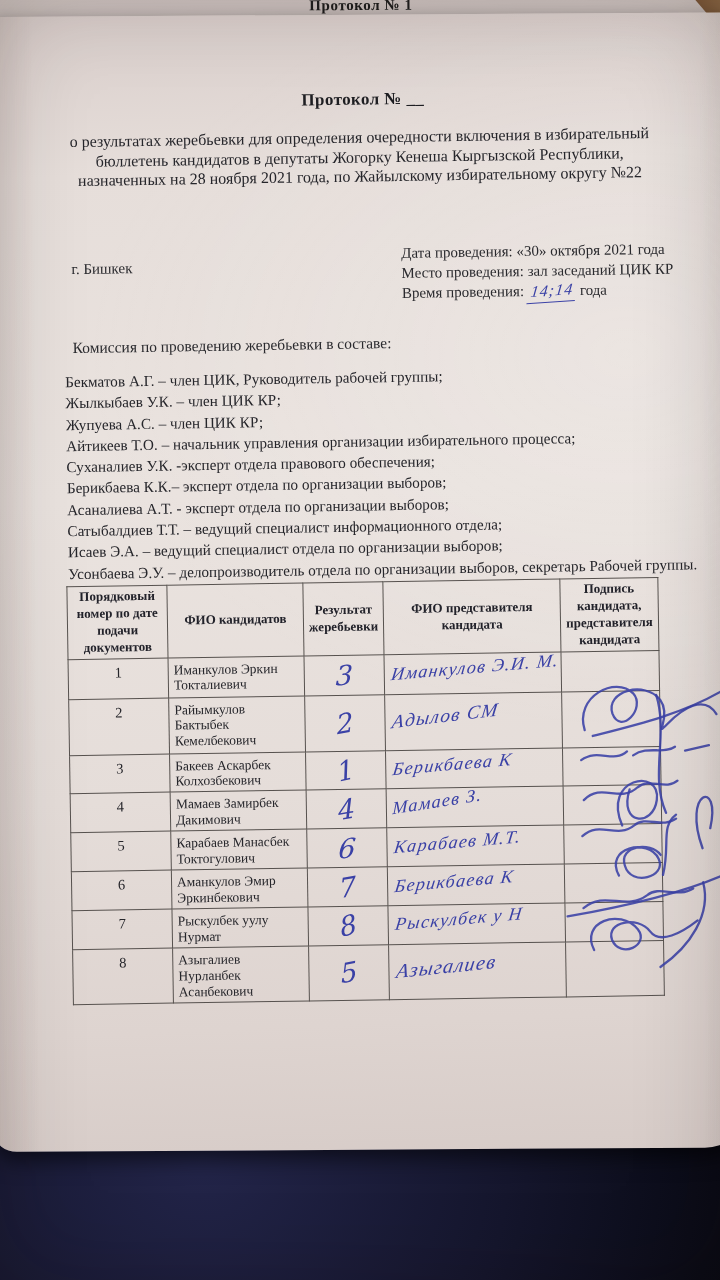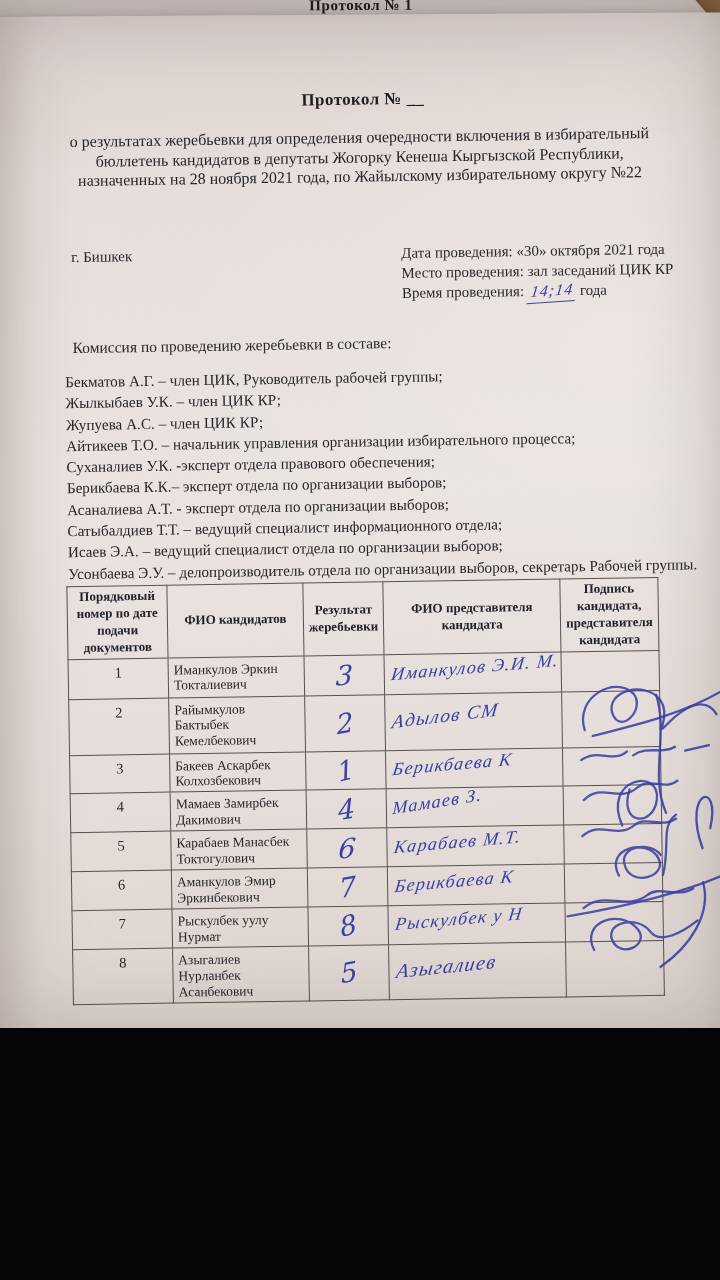--- a/index.html
+++ b/index.html
@@ -1,16 +1,16 @@
 <!DOCTYPE html>
 <html><head>
 <meta charset="utf-8">
 <style>
   html,body{margin:0;padding:0;background:#050508;}
-  .photo{position:relative;width:720px;height:1028px;overflow:hidden;
+  .photo{position:relative;width:720px;height:1280px;overflow:hidden;
     background:
       radial-gradient(95% 55% at 28% 90%, #23254a 0%, #15162d 45%, #0a0b16 75%, #060609 100%);
     font-family:"Liberation Serif", serif;}
   .photo::after{content:"";position:absolute;inset:0;z-index:40;pointer-events:none;
     box-shadow:inset 0 0 90px rgba(20,10,5,.18);}
   
   .page-behind{position:absolute;left:-12px;top:-7px;width:746px;height:30px;z-index:1;
     background:linear-gradient(180deg,#cfc4c1 0%,#d6cbc8 100%);
     transform:rotate(-.4deg);box-shadow:0 1px 3px rgba(60,40,35,.35);}
   .behind-header{padding-top:4px;text-align:center;font-weight:bold;font-size:15px;
@@ -26,21 +26,21 @@
   .paper::before{content:"";position:absolute;inset:0;border-radius:inherit;pointer-events:none;
     background:
       radial-gradient(120% 55% at 85% 30%, rgba(255,255,255,.14) 0%, rgba(255,255,255,0) 60%),
       linear-gradient(90deg, rgba(90,60,55,.10) 0%, rgba(0,0,0,0) 6%, rgba(0,0,0,0) 95%, rgba(90,60,55,.08) 100%);}
   .content{position:absolute;inset:0;color:#2a2a2e;transform:rotate(-.55deg);transform-origin:40px 60px;}
   .doc-title{position:absolute;top:78px;left:0;width:100%;text-align:center;
     font-size:17px;font-weight:bold;letter-spacing:.4px;color:#1e1e22;}
   .doc-subtitle{position:absolute;top:116px;left:64px;width:612px;text-align:center;
     font-size:16px;line-height:1.22;color:#26262b;}
   .meta-row{position:absolute;top:233px;left:0;width:100%;font-size:15px;}
-  .city{position:absolute;left:80px;top:0;}
+  .city{position:absolute;left:80px;top:12px;}
   .meta-block{position:absolute;left:410px;top:0;width:310px;line-height:1.3;}
   .hand{font-style:italic;color:#3a41a6;}
   .time-value{display:inline-block;font-size:16px;letter-spacing:1px;
     border-bottom:1.4px solid #3a41a6;transform:skewX(-10deg) rotate(-3deg);padding:0 3px;}
   .commission-heading{position:absolute;top:323px;left:80px;font-size:15.5px;}
   .members{position:absolute;top:355px;left:72px;width:648px;font-size:15.2px;line-height:21.3px;color:#26262b;}
   
   .doc-table{position:absolute;top:570px;left:70px;border-collapse:collapse;table-layout:fixed;
     font-size:13.5px;color:#26262b;}
   .doc-table th,.doc-table td{border:1px solid #57524f;padding:2px 5px;vertical-align:middle;overflow:visible;}

